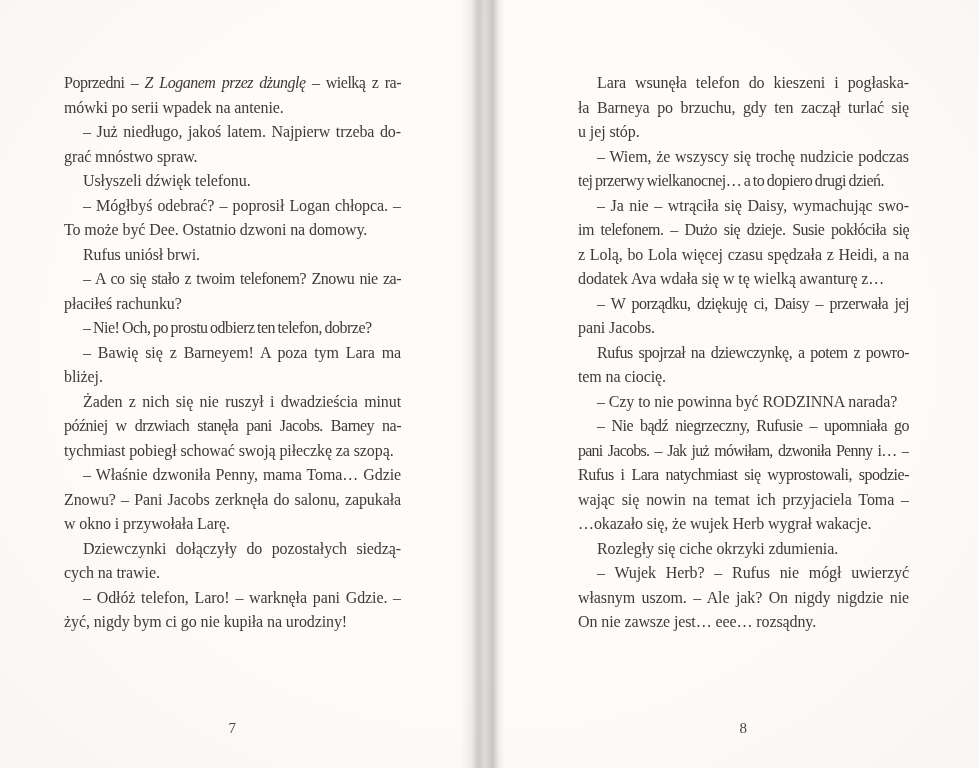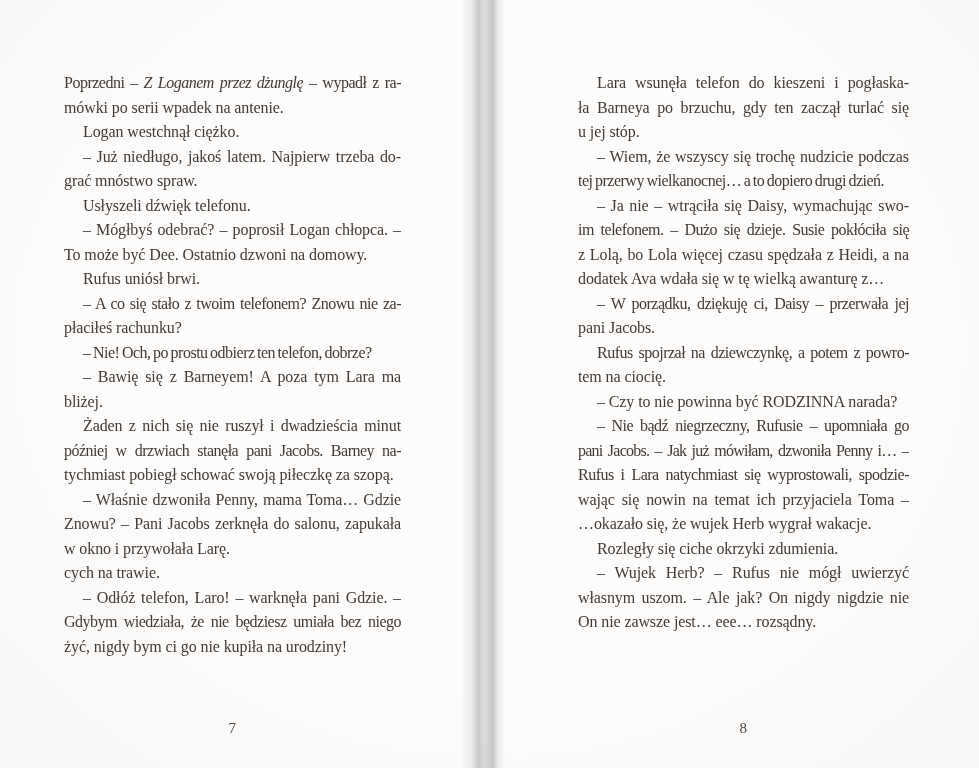--- a/index.html
+++ b/index.html
@@ -63,43 +63,42 @@
       rgba(160,158,156,0)    93%);
   }
 </style>
 </head>
 <body>
 
 <div class="spread">
 
   <section class="page left">
     <div class="lines" id="left-lines">
-        <div class="line tight"><span>Poprzedni – </span><i>Z Loganem przez dżunglę</i><span> – wypadł z ra-</span></div>
+        <div class="line tight"><span>Poprzedni – </span><i>Z Loganem przez dżunglę</i><span> – wielką z ra-</span></div>
         <div class="line last">mówki po serii wpadek na antenie.</div>
-        <div class="line indent last">Logan westchnął ciężko.</div>
         <div class="line indent">– Już niedługo, jakoś latem. Najpierw trzeba do-</div>
         <div class="line last">grać mnóstwo spraw.</div>
         <div class="line indent last">Usłyszeli dźwięk telefonu.</div>
         <div class="line indent">– Mógłbyś odebrać? – poprosił Logan chłopca. –</div>
         <div class="line last">To może być Dee. Ostatnio dzwoni na domowy.</div>
         <div class="line indent last">Rufus uniósł brwi.</div>
         <div class="line indent tight">– A co się stało z twoim telefonem? Znowu nie za-</div>
         <div class="line last">płaciłeś rachunku?</div>
         <div class="line indent last tight">– Nie! Och, po prostu odbierz ten telefon, dobrze?</div>
         <div class="line indent">– Bawię się z Barneyem! A poza tym Lara ma</div>
         <div class="line last">bliżej.</div>
         <div class="line indent">Żaden z nich się nie ruszył i dwadzieścia minut</div>
         <div class="line tight">później w drzwiach stanęła pani Jacobs. Barney na-</div>
         <div class="line last">tychmiast pobiegł schować swoją piłeczkę za szopą.</div>
         <div class="line indent">– Właśnie dzwoniła Penny, mama Toma… Gdzie</div>
         <div class="line">Znowu? – Pani Jacobs zerknęła do salonu, zapukała</div>
         <div class="line last">w okno i przywołała Larę.</div>
+        <div class="line indent">Dziewczynki dołączyły do pozostałych siedzą-</div>
         <div class="line last">cych na trawie.</div>
         <div class="line indent">– Odłóż telefon, Laro! – warknęła pani Gdzie. –</div>
-        <div class="line tight">Gdybym wiedziała, że nie będziesz umiała bez niego</div>
         <div class="line last">żyć, nigdy bym ci go nie kupiła na urodziny!</div>
       </div>
     <div class="pagenum">7</div>
   </section>
 
   <section class="page right">
     <div class="lines" id="right-lines">
         <div class="line indent">Lara wsunęła telefon do kieszeni i pogłaska-</div>
         <div class="line">ła Barneya po brzuchu, gdy ten zaczął turlać się</div>
         <div class="line last">u jej stóp.</div>

